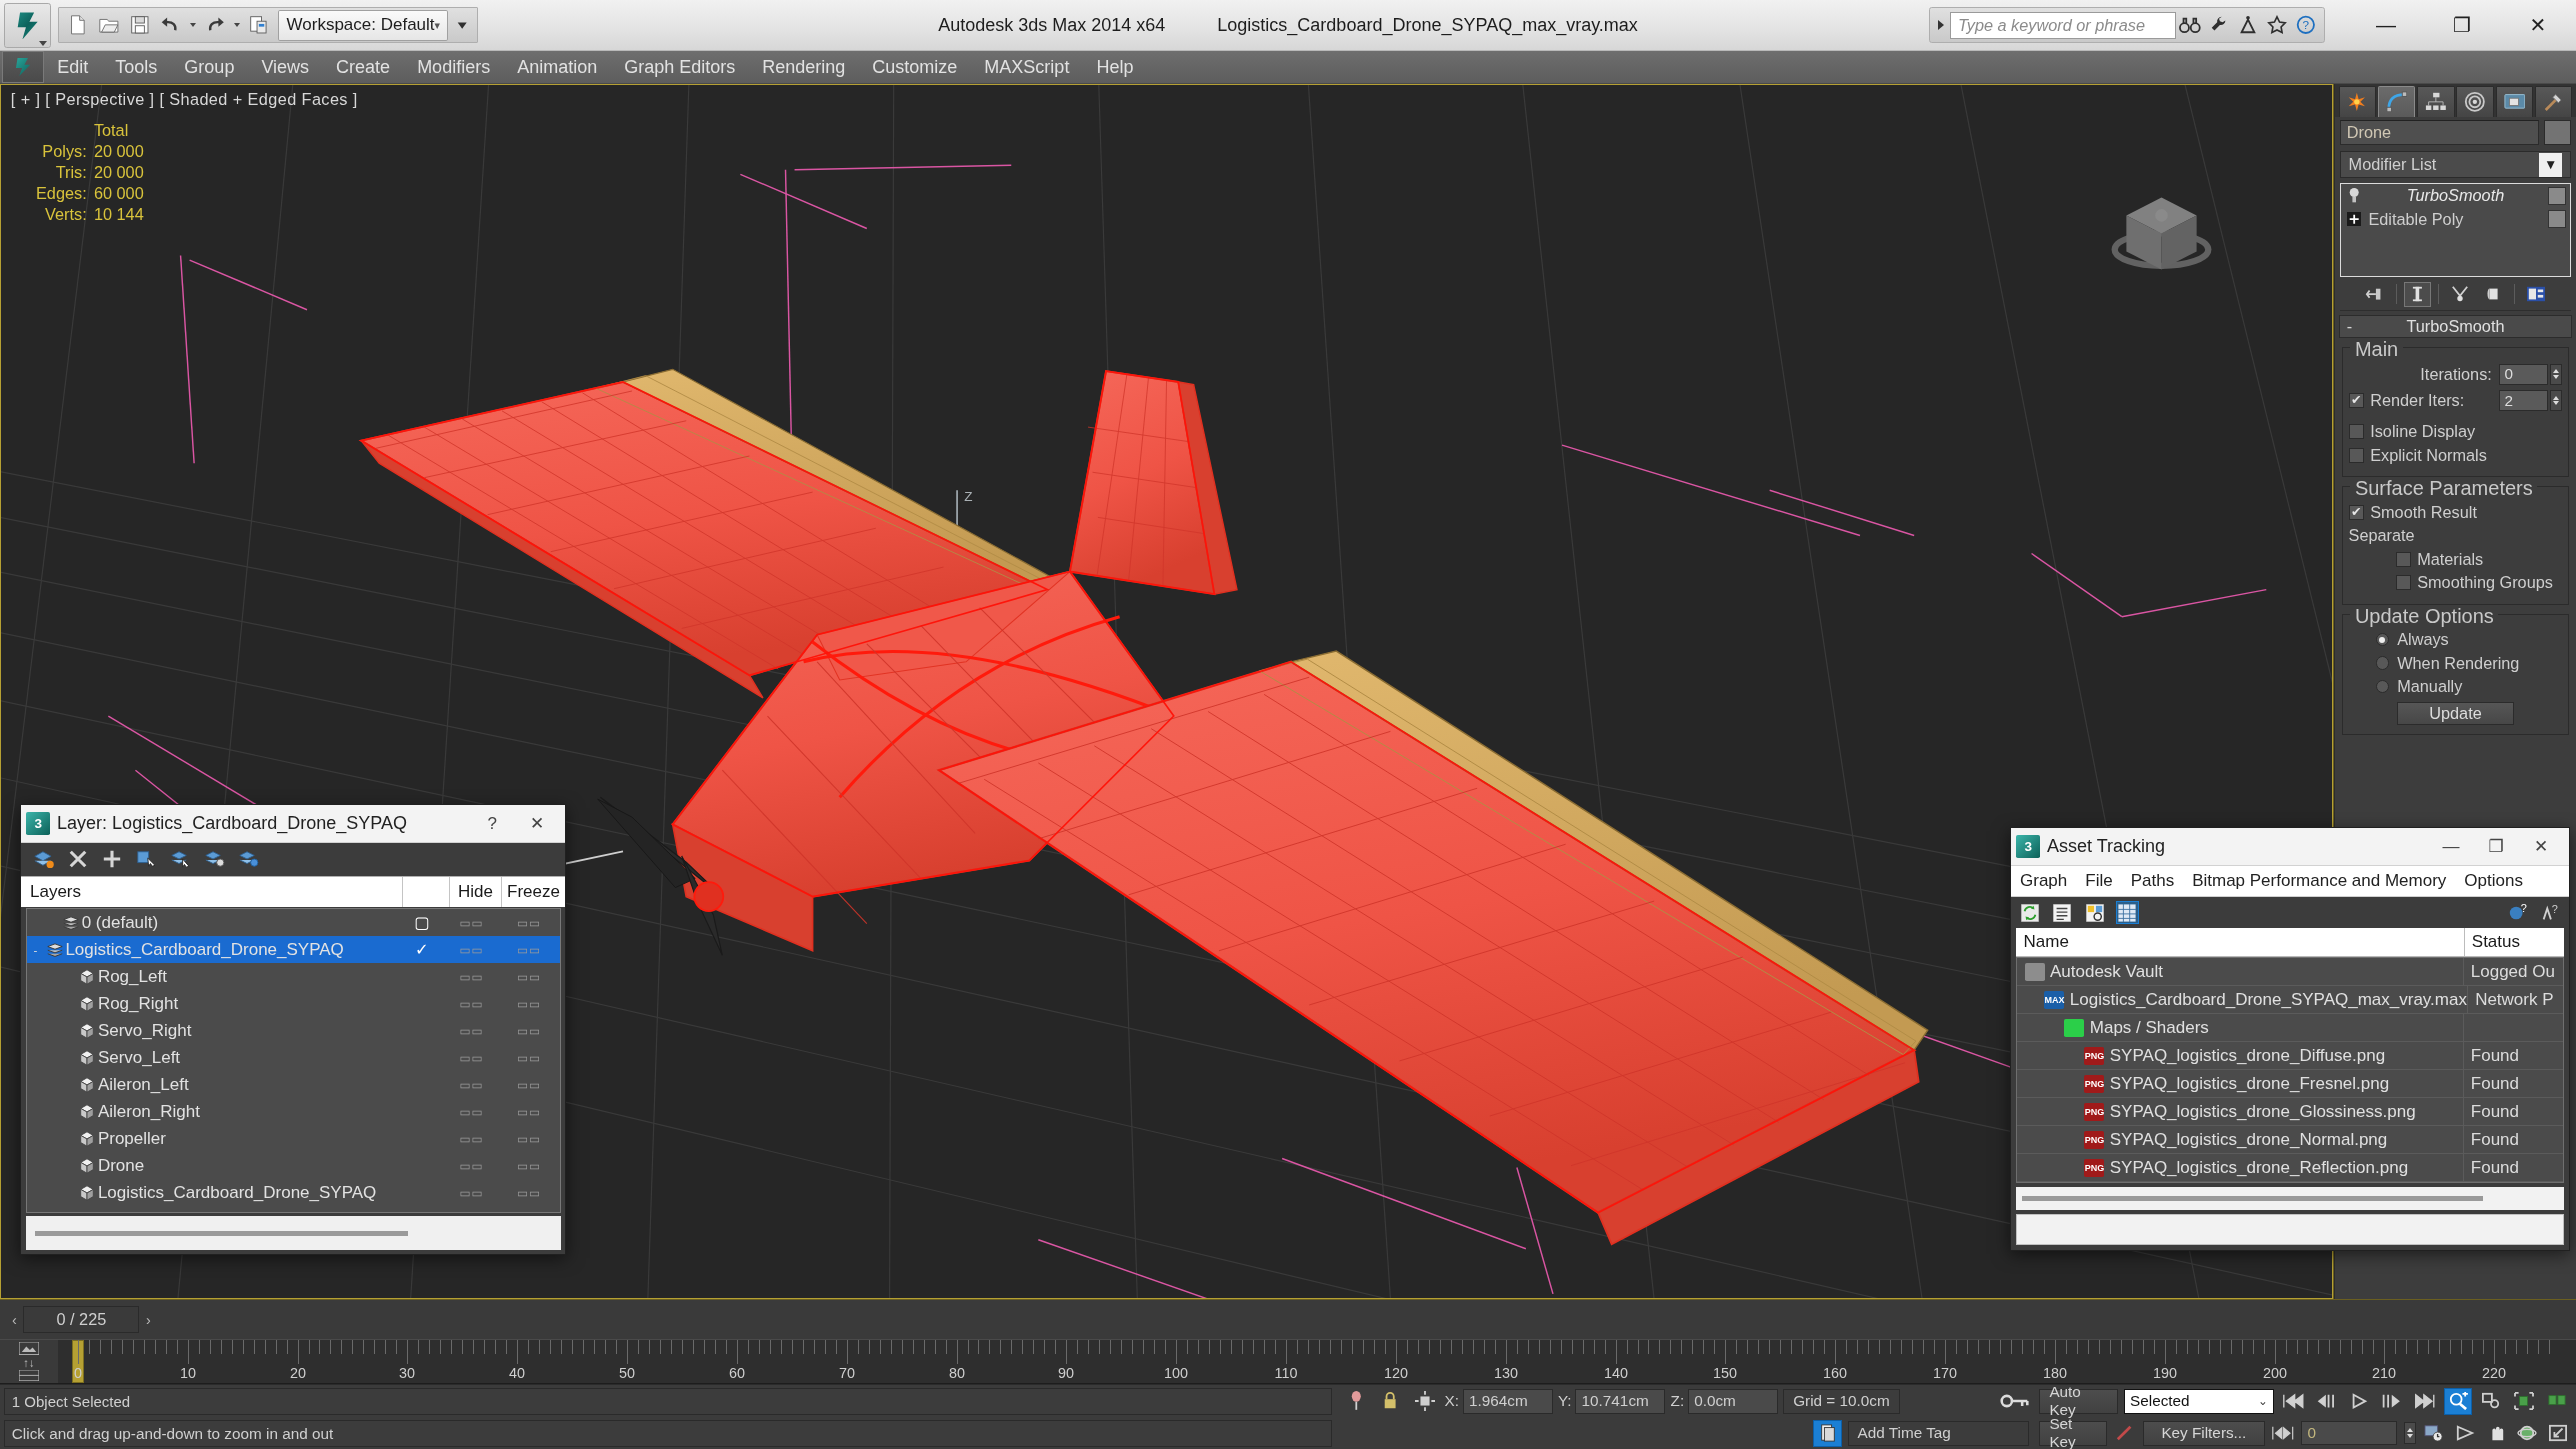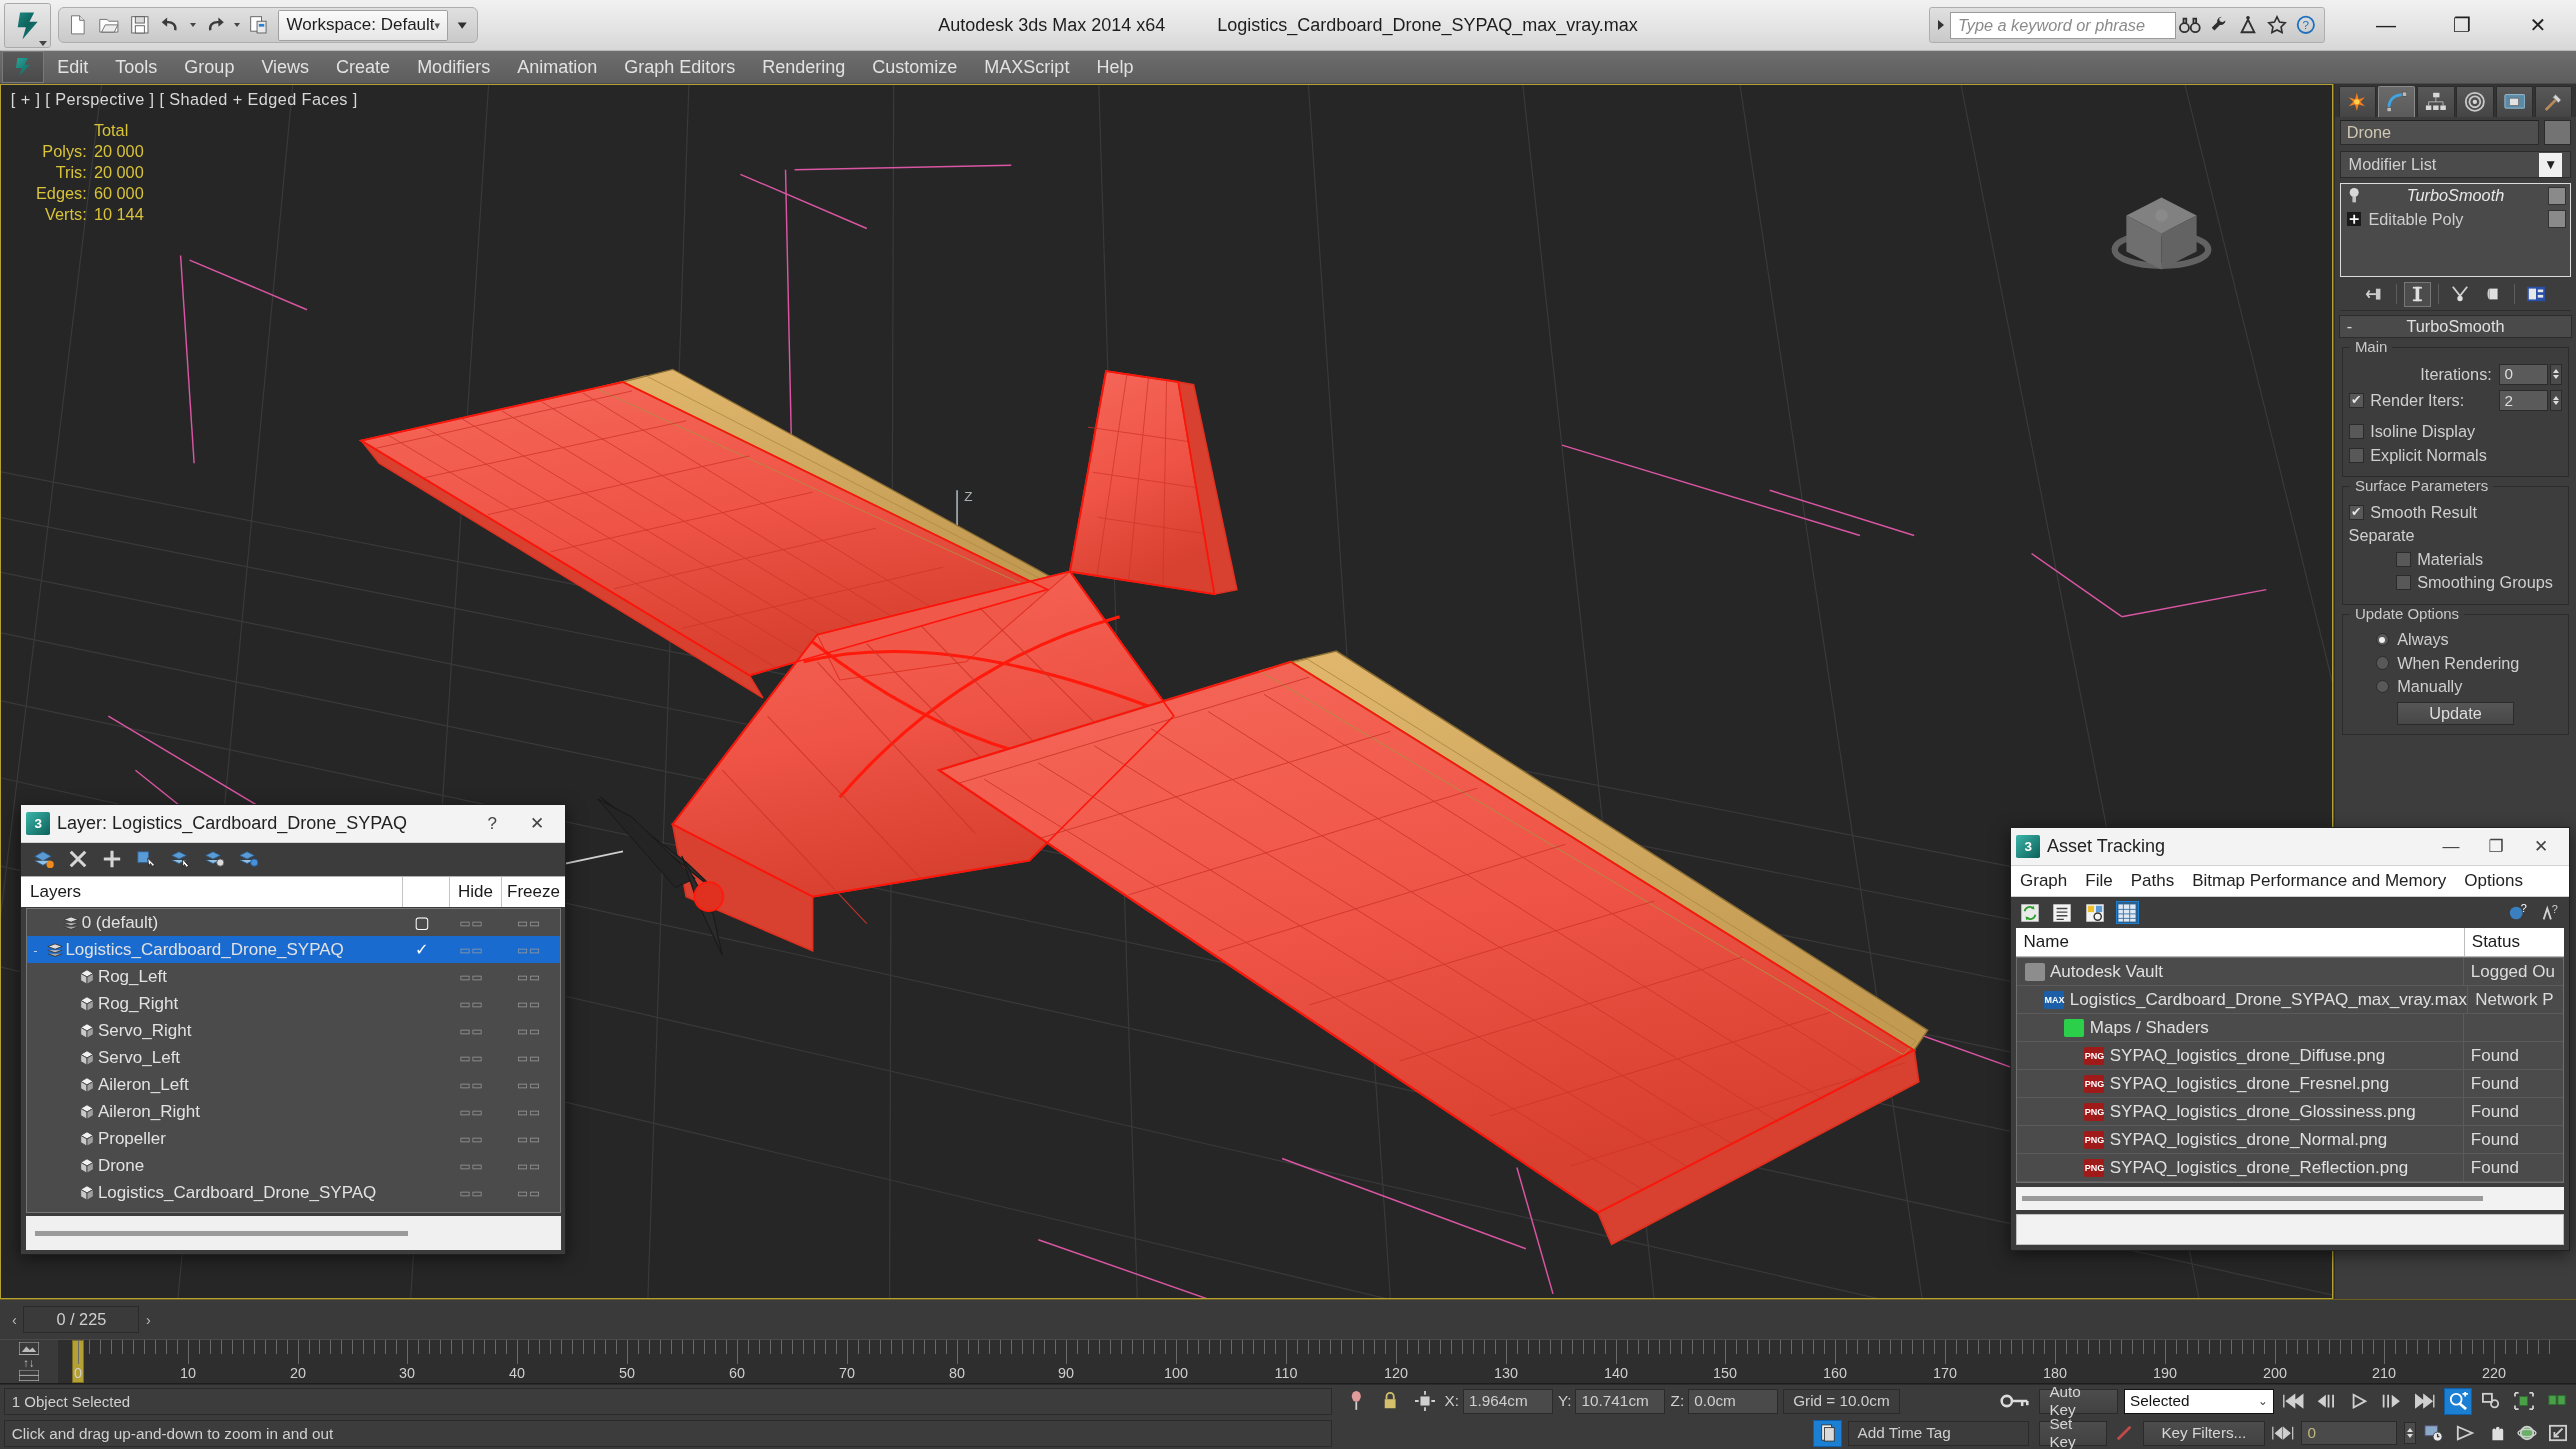--- a/index.html
+++ b/index.html
@@ -28,21 +28,21 @@
   .maxlogo .glyph{
     width:23.5px;height:27px;
     background:linear-gradient(135deg,#1f8f86 0%,#0d625c 50%,#16857c 100%);
     clip-path:polygon(20% 0%,80% 0%,60% 35%,95% 35%,30% 100%,45% 55%,10% 55%);
   }
   .maxlogo .caret{ position:absolute; right:2.7px; bottom:1.8px; width:0;height:0;
     border-left:4.5px solid transparent;border-right:4.5px solid transparent;border-top:5.4px solid #444;}
   .qat{
     display:flex;align-items:center;height:36px;margin-left:7.2px;
     background:linear-gradient(180deg,#e0e0e0,#c9c9c9);
-    border:0.9px solid #aeaeae;border-radius:6px;padding:0 3.6px;
+    border:0.9px solid #aeaeae;border-radius:1px;padding:0 3.6px;
   }
   .qat .qbtn{ width:31px;height:31px;display:flex;align-items:center;justify-content:center;
     border-radius:2.7px;}
   .qat .tinyarrow{ width:0;height:0;border-left:3.6px solid transparent;border-right:3.6px solid transparent;
     border-top:4.5px solid #444; margin:0 3.6px;}
   .wsbox{
     height:31px;min-width:153px;background:linear-gradient(180deg,#fafafa,#e6e6e6);
     border:0.9px solid #a0a0a0;border-radius:1.8px;display:flex;align-items:center;
     padding:0 7.2px;color:#1d1d1d;font-size:17px; margin-left:3.6px;
   }
@@ -119,21 +119,21 @@
   .stackbtns .sb{ width:27px;height:25px;display:flex;align-items:center;justify-content:center;
     font-size:14.4px;color:#d0d0d0;}
   .stackbtns .sb.boxed{ border:0.9px solid #777; background:#4c4c4c;}
   .stackbtns .vs{ width:0.9px;height:20px;background:#5c5c5c;}
   .rollout{ margin:3.6px 3.6px 0 3.6px;}
   .rollhead{ height:23.5px;background:#4a4a4a;border:0.9px solid #2c2c2c;display:flex;align-items:center;
     justify-content:center;position:relative;font-size:16.3px;color:#e0e0e0;}
   .rollhead .mn{ position:absolute;left:7.2px;color:#d5d5d5;}
   .group{ border:0.9px solid #2b2b2b; margin:9px 3.6px 5.4px 3.6px; padding:10.8px 5.4px 7.2px 5.4px; position:relative;}
   .group > .gtitle{ position:absolute;top:-10px;left:7.2px;background:#3d3d3d;padding:0 4.5px;
-    font-size:15px;color:#c9c9c9;}
+    font-size:20px;color:#c9c9c9;}
   .prow{ display:flex;align-items:center;margin:4.5px 0;font-size:16.3px;color:#cfcfcf;}
   .prow .lab{ margin-left:auto; margin-right:7.2px;}
   .spin{ width:49px;height:21.7px;background:#5a5a5a;border:0.9px solid #2b2b2b;color:#ddd;
     display:flex;align-items:center;padding:0 4.5px;font-size:15.3px;}
   .spinarr{ width:12.6px;height:21.7px;background:#4b4b4b;border:0.9px solid #2b2b2b;display:flex;
     flex-direction:column;align-items:center;justify-content:center;gap:1.8px;margin-left:1.8px;}
   .spinarr i{ width:0;height:0;border-left:3.6px solid transparent;border-right:3.6px solid transparent;}
   .spinarr i.u{ border-bottom:4.5px solid #ddd;}
   .spinarr i.d{ border-top:4.5px solid #ddd;}
   .cb{ width:15.3px;height:15.3px;border:0.9px solid #2b2b2b;background:#585858;margin-right:6.3px;

